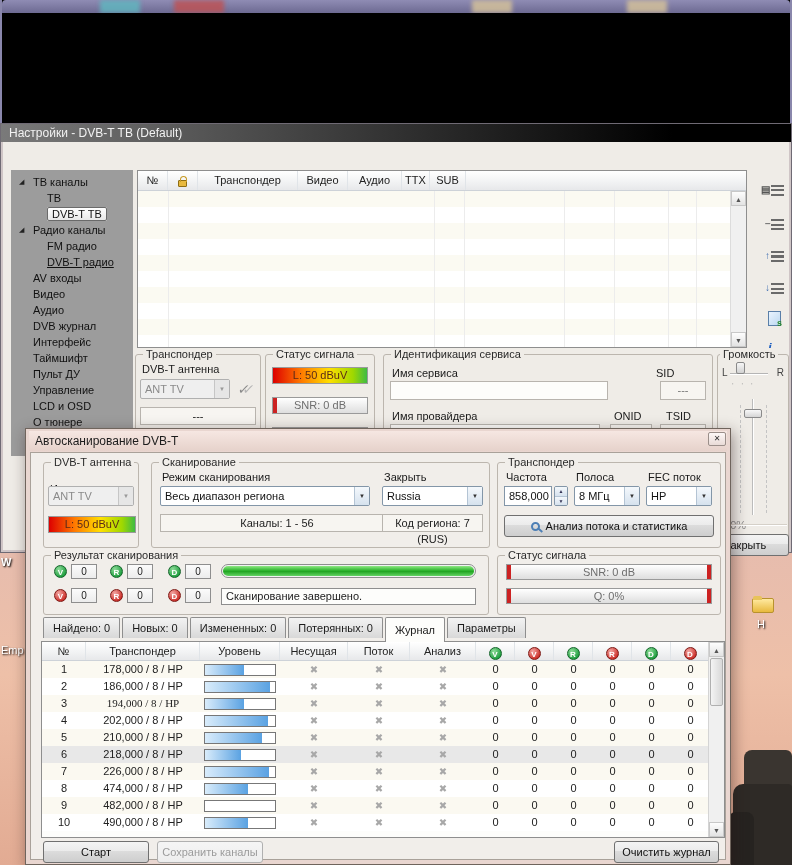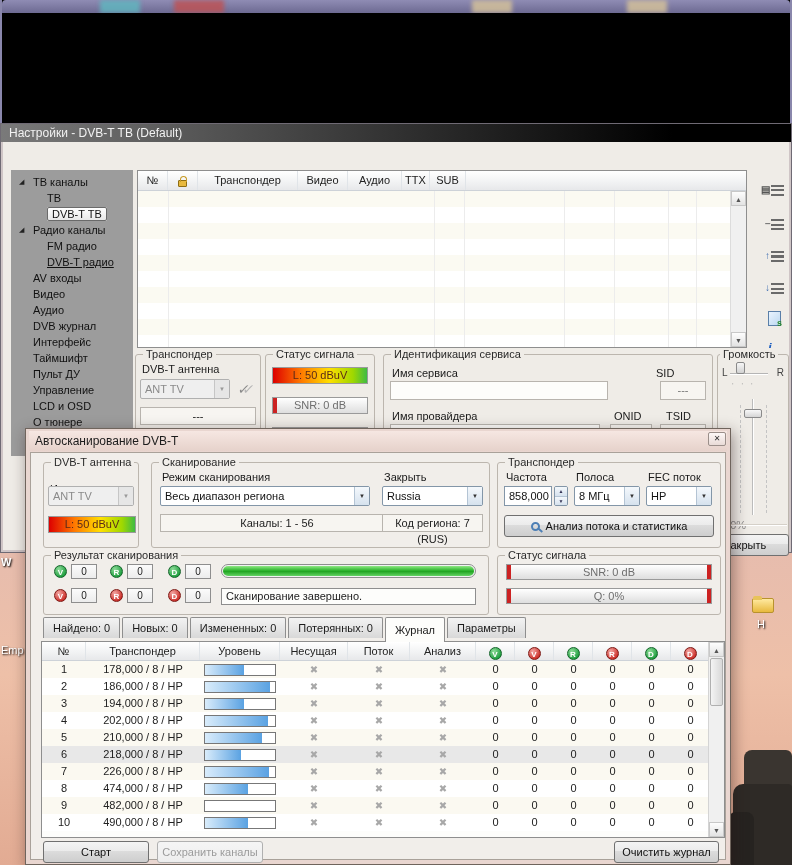--- a/index.html
+++ b/index.html
@@ -476,21 +476,21 @@
               <div class="c" style="width: 66px;"><span class="xmark">✖</span></div>
               <div class="c" style="width: 39px;">0</div>
               <div class="c" style="width: 39px;">0</div>
               <div class="c" style="width: 39px;">0</div>
               <div class="c" style="width: 39px;">0</div>
               <div class="c" style="width: 39px;">0</div>
               <div class="c" style="width: 39px;">0</div>
             </div>
             <div class="j-row odd">
               <div class="c" style="width: 44px;">3</div>
-              <div class="c" style="width: 114px;">194,000 / 8 / HP</div>
+              <div class="c" style="width: 114px; font-family: Liberation Serif, serif;">194,000 / 8 / HP</div>
               <div class="c lvl-wrap" style="width: 80px;">
                 <div class="lvl">
                   <div class="lvl-fill" style="width: 55%;"></div>
                 </div>
               </div>
               <div class="c" style="width: 68px;"><span class="xmark">✖</span></div>
               <div class="c" style="width: 62px;"><span class="xmark">✖</span></div>
               <div class="c" style="width: 66px;"><span class="xmark">✖</span></div>
               <div class="c" style="width: 39px;">0</div>
               <div class="c" style="width: 39px;">0</div>

